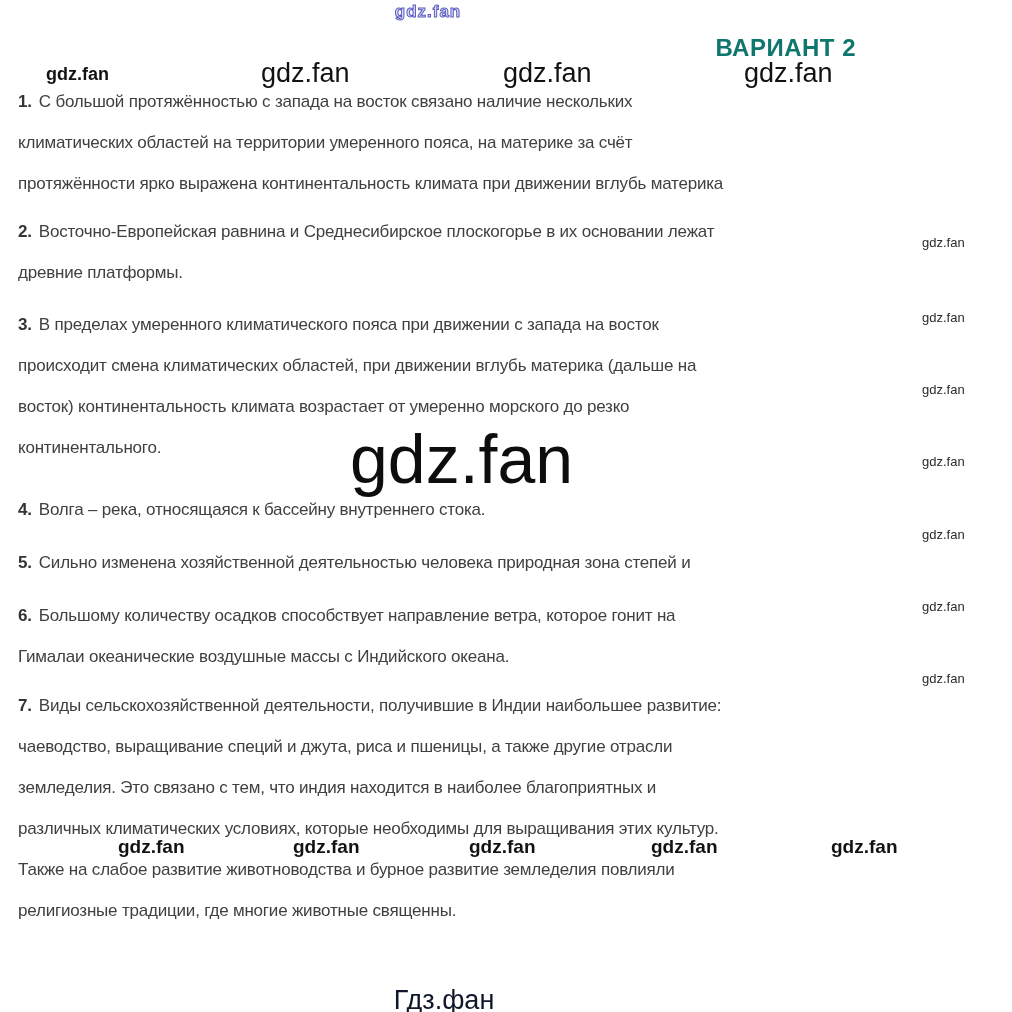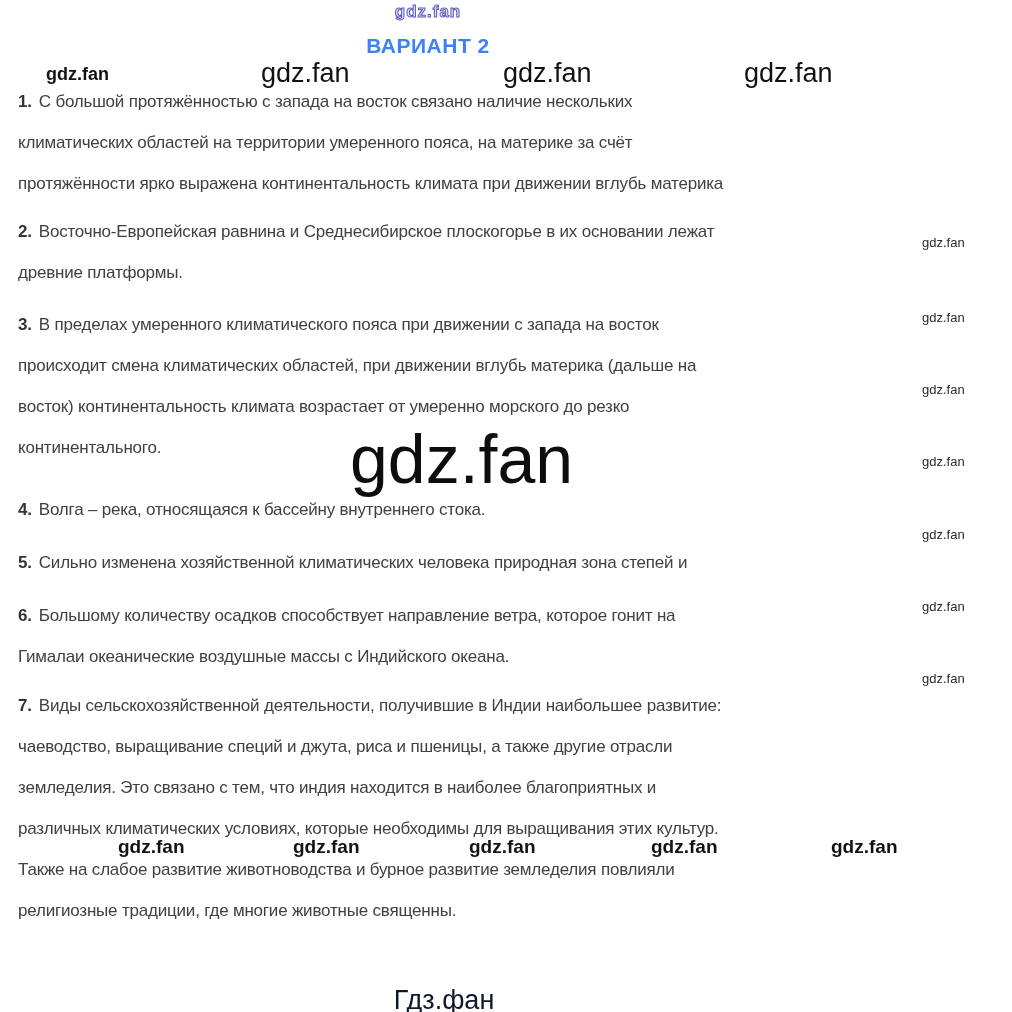--- a/index.html
+++ b/index.html
@@ -14,22 +14,22 @@
   
   .top-wm{
     position:absolute;top:2px;left:0;width:100%;
     text-align:center;font-size:17px;font-weight:700;
     color:#dcdcf4;
     -webkit-text-stroke:1px #5b5bc0;
     letter-spacing:1px;
   }
   .doc-title{
     position:absolute;top:34px;left:0;width:100%;
-    text-align:center;
-    font-size:21px;font-weight:700;color:#3b82f6;
+    text-align:right;
+    font-size:24px;font-weight:700;color:#0f766e;
     letter-spacing:.5px;
   }
 
   
   .content{position:absolute;top:81px;left:18px;right:8px;}
   .para{margin:0;}
   .para + .para{margin-top:7px;}
   .para.p3{margin-top:11px;}
   .para.p4{margin-top:21px;}
   .para.p5{margin-top:12px;}
@@ -121,21 +121,21 @@
     </div>
 
     <div class="para p4">
       <div class="line">
         <span class="num">4.</span><span>Волга – река, относящаяся к бассейну внутреннего стока.</span>
       </div>
     </div>
 
     <div class="para p5">
       <div class="line">
-        <span class="num">5.</span><span>Сильно изменена хозяйственной климатических человека природная зона степей и</span>
+        <span class="num">5.</span><span>Сильно изменена хозяйственной деятельностью человека природная зона степей и</span>
       </div>
     </div>
 
     <div class="para p6">
       <div class="line">
         <span class="num">6.</span><span>Большому количеству осадков способствует направление ветра, которое гонит на</span>
       </div>
       <div class="line">Гималаи океанические воздушные массы с Индийского океана.</div>
     </div>
 

